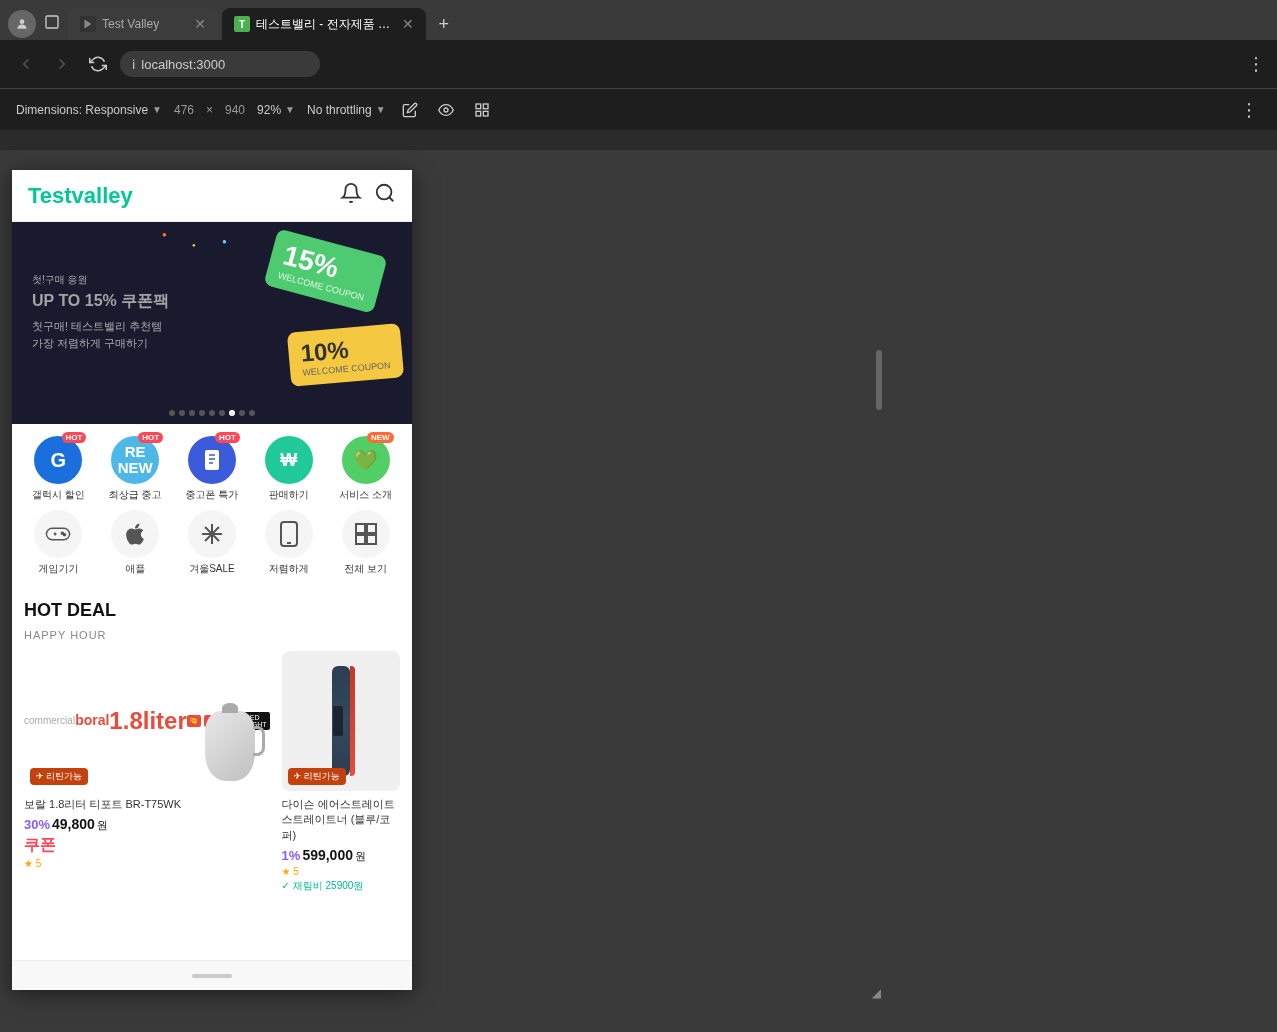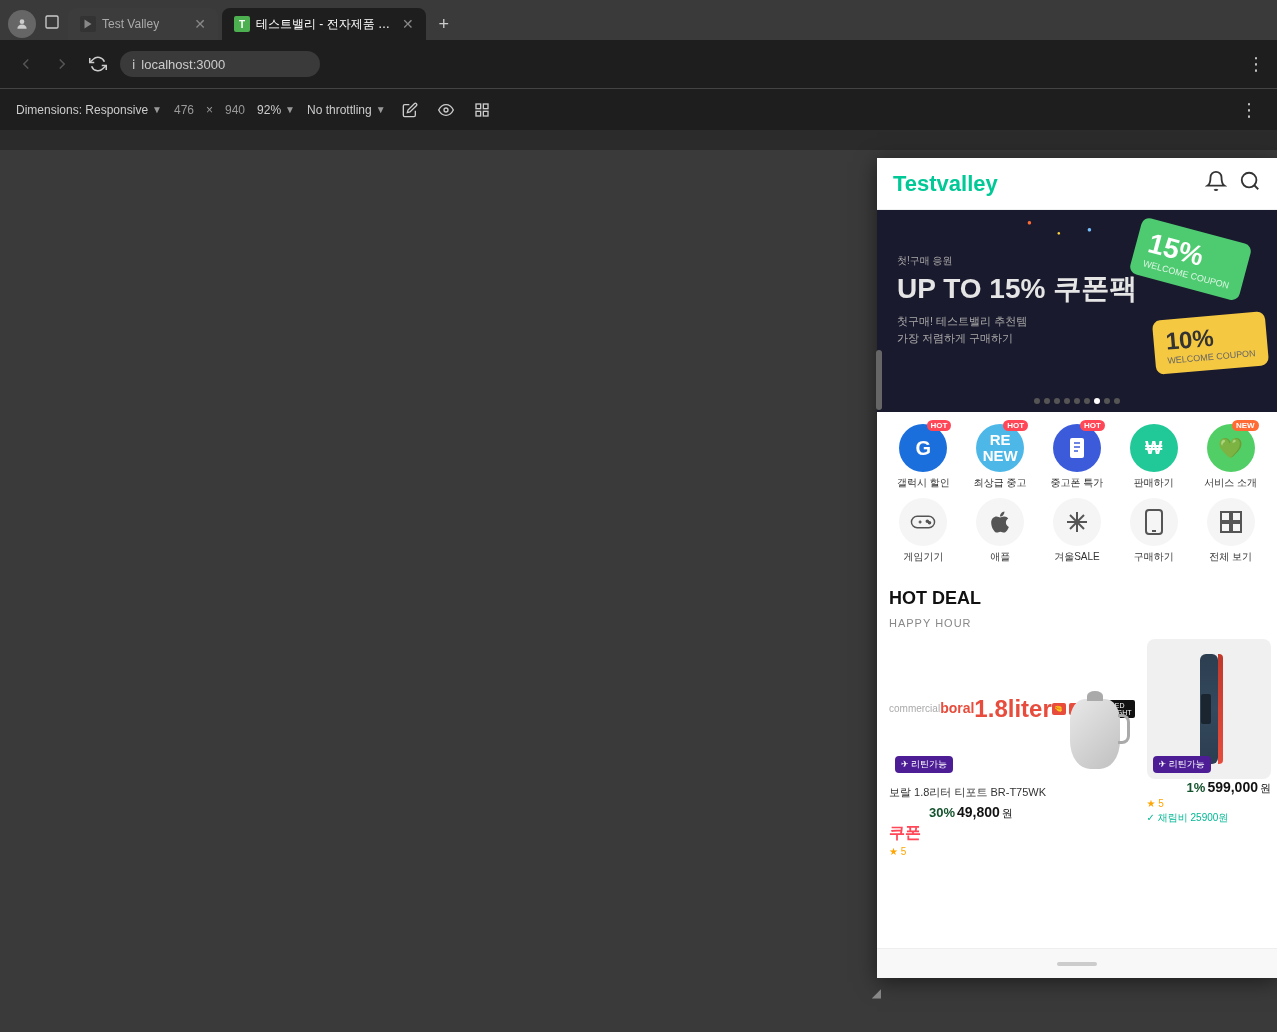--- a/index.html
+++ b/index.html
@@ -23,38 +23,38 @@
     .spacer { flex: 1; }
     .menu-dots { color: #ccc; font-size: 18px; cursor: pointer; margin-left: 8px; }
 
     .devtools-bar { background: #1e1e1e; border-top: 1px solid #444; display: flex; align-items: center; padding: 4px 16px; gap: 12px; height: 42px; }
     .devtools-item { color: #ccc; font-size: 12px; display: flex; align-items: center; gap: 4px; cursor: pointer; }
     .devtools-item .dropdown-arrow { font-size: 10px; color: #999; }
     .devtools-icon { color: #ccc; font-size: 14px; cursor: pointer; width: 24px; height: 24px; display: flex; align-items: center; justify-content: center; }
     .dimensions-x { color: #999; font-size: 12px; }
 
     
-    .viewport-wrapper { background: #3a3a3a; display: flex; justify-content: flex-end; padding: 0; position: relative; height: calc(1032px - 170px); }
+    .viewport-wrapper { background: #3a3a3a; display: flex; justify-content: flex-start; padding: 12px; position: relative; height: calc(1032px - 170px); }
     .scrollbar-v { position: absolute; right: 392px; top: 0; width: 12px; height: 100%; display: flex; flex-direction: column; align-items: center; }
     .scrollbar-handle { width: 6px; height: 60px; background: #666; border-radius: 3px; margin-top: 200px; }
 
     
     .mobile-viewport { background: white; width: 400px; height: 820px; overflow: hidden; position: relative; box-shadow: 0 4px 20px rgba(0,0,0,0.5); margin-top: 8px; }
 
     
     .app-header { display: flex; align-items: center; justify-content: space-between; padding: 12px 16px; background: white; border-bottom: 1px solid #f0f0f0; }
     .logo { font-size: 22px; font-weight: 700; color: #00c896; }
     .header-icons { display: flex; gap: 12px; }
     .header-icon { font-size: 20px; color: #333; cursor: pointer; }
 
     
     .hero-banner { background: #1a1a2e; position: relative; height: 180px; overflow: hidden; display: flex; align-items: center; padding: 20px; }
     .hero-text { color: white; z-index: 2; }
     .hero-text .sub { font-size: 10px; color: #aaa; margin-bottom: 4px; }
-    .hero-text .main { font-size: 28px; font-weight: 800; color: #e5e5e5; line-height: 1.2; margin-bottom: 8px; }
+    .hero-text .main { font-size: 16px; font-weight: 800; color: #a3a3a3; line-height: 1.2; margin-bottom: 8px; }
     .hero-text .desc { font-size: 11px; color: #aaa; line-height: 1.5; }
     .hero-coupons { position: absolute; right: 10px; top: 10px; width: 160px; height: 160px; }
     .coupon-15 { position: absolute; right: 20px; top: 10px; background: #4ecb71; border-radius: 8px; padding: 8px 12px; transform: rotate(15deg); }
     .coupon-15 .pct { font-size: 28px; font-weight: 900; color: white; }
     .coupon-15 .lbl { font-size: 9px; color: rgba(255,255,255,0.8); }
     .coupon-10 { position: absolute; right: 0px; bottom: 10px; background: #f5c842; border-radius: 8px; padding: 8px 12px; transform: rotate(-5deg); }
     .coupon-10 .pct { font-size: 24px; font-weight: 900; color: #333; }
     .coupon-10 .lbl { font-size: 9px; color: #666; }
     .dots-row { display: flex; justify-content: center; gap: 4px; padding: 8px 0; background: #1a1a2e; }
     .dot { width: 6px; height: 6px; border-radius: 50%; background: #555; }
@@ -76,24 +76,24 @@
 
     
     .hot-deal { padding: 12px 12px 0; background: white; }
     .hot-deal-title { font-size: 18px; font-weight: 800; color: #111; margin-bottom: 8px; }
     .happy-hour { font-size: 11px; color: #888; margin-bottom: 10px; letter-spacing: 1px; }
     .products-row { display: flex; gap: 12px; }
     .product-card { flex: 1; }
     .product-img { width: 100%; height: 140px; background: #f8f8f8; border-radius: 8px; position: relative; overflow: hidden; display: flex; align-items: center; justify-content: center; }
     .product-img.product1 { background: #fff; }
     .product-img.product2 { background: #f0f0f0; }
-    .product-badge { position: absolute; bottom: 6px; left: 6px; background: #4c1d95; color: white; font-size: 9px; padding: 2px 6px; border-radius: 4px; }
+    .product-badge { position: absolute; bottom: 6px; left: 6px; background: #c2410c; color: white; font-size: 9px; padding: 2px 6px; border-radius: 4px; }
     .product-name { font-size: 11px; color: #333; margin-top: 6px; margin-bottom: 4px; line-height: 1.4; }
     .product-price-row { display: flex; align-items: baseline; gap: 2px; }
-    .product-discount { color: #14532d; font-size: 13px; font-weight: 700; margin-left: 40px; }
+    .product-discount { color: #8b5cf6; font-size: 13px; font-weight: 700; }
     .product-price { font-size: 14px; font-weight: 700; color: #111; }
     .product-won { font-size: 11px; color: #111; }
     .product-coupon { font-size: 16px; color: #ff4757; font-weight: 600; margin-top: 2px; }
     .product-rating { font-size: 10px; color: #888; margin-top: 2px; }
     .product-rating span { color: #ffa502; }
     .product-membership { font-size: 10px; color: #00b894; margin-top: 2px; }
 
     
     .mobile-bottom { position: absolute; bottom: 0; left: 0; right: 0; height: 30px; background: #f8f8f8; display: flex; align-items: center; justify-content: center; border-top: 1px solid #eee; }
     .bottom-handle { width: 40px; height: 4px; background: #ccc; border-radius: 2px; }
@@ -353,21 +353,21 @@
             </div>
             <span class="cat-label">겨울SALE</span>
           </div>
           <div class="cat-item">
             <div class="cat-icon">
               <svg width="18" height="26" viewBox="0 0 18 26" fill="none" stroke="#555" stroke-width="2">
                   <rect x="1" y="1" width="16" height="24" rx="3"></rect>
                   <line x1="7" y1="22" x2="11" y2="22"></line>
                 </svg>
             </div>
-            <span class="cat-label">구매하기</span>
+            <span class="cat-label">저렴하게</span>
           </div>
           <div class="cat-item">
             <div class="cat-icon">
               <svg width="24" height="24" viewBox="0 0 24 24" stroke="#555" fill="none" stroke-width="2">
                   <rect x="2" y="2" width="9" height="9"></rect>
                   <rect x="13" y="2" width="9" height="9"></rect>
                   <rect x="2" y="13" width="9" height="9"></rect>
                   <rect x="13" y="13" width="9" height="9"></rect>
                 </svg>
             </div>
@@ -425,20 +425,21 @@
               <div style="display:flex;align-items:center;justify-content:center;width:100%;height:100%;">
                 <div style="width:18px;height:110px;background:linear-gradient(to bottom,#2c3e50,#34495e,#2c3e50);border-radius:6px;position:relative;">
                   <div style="position:absolute;right:-5px;top:0;width:5px;height:110px;background:linear-gradient(to bottom,#c0392b,#e74c3c);border-radius:0 4px 4px 0;"></div>
                   <div style="position:absolute;top:40px;left:1px;width:10px;height:30px;background:#1a252f;border-radius:2px;"></div>
                 </div>
               </div>
               <div class="product-badge">
                 ✈ <span>리틴가능</span>
               </div>
             </div>
+            <div class="product-name">다이슨 에어스트레이트 스트레이트너 (블루/코퍼)</div>
             <div class="product-price-row">
               <span class="product-discount">1%</span>
               <span class="product-price">599,000</span>
               <span class="product-won">원</span>
             </div>
             <div class="product-rating">
               <span>★</span> <span>5</span>
             </div>
             <div class="product-membership">✓ 채림비 25900원</div>
           </div>

